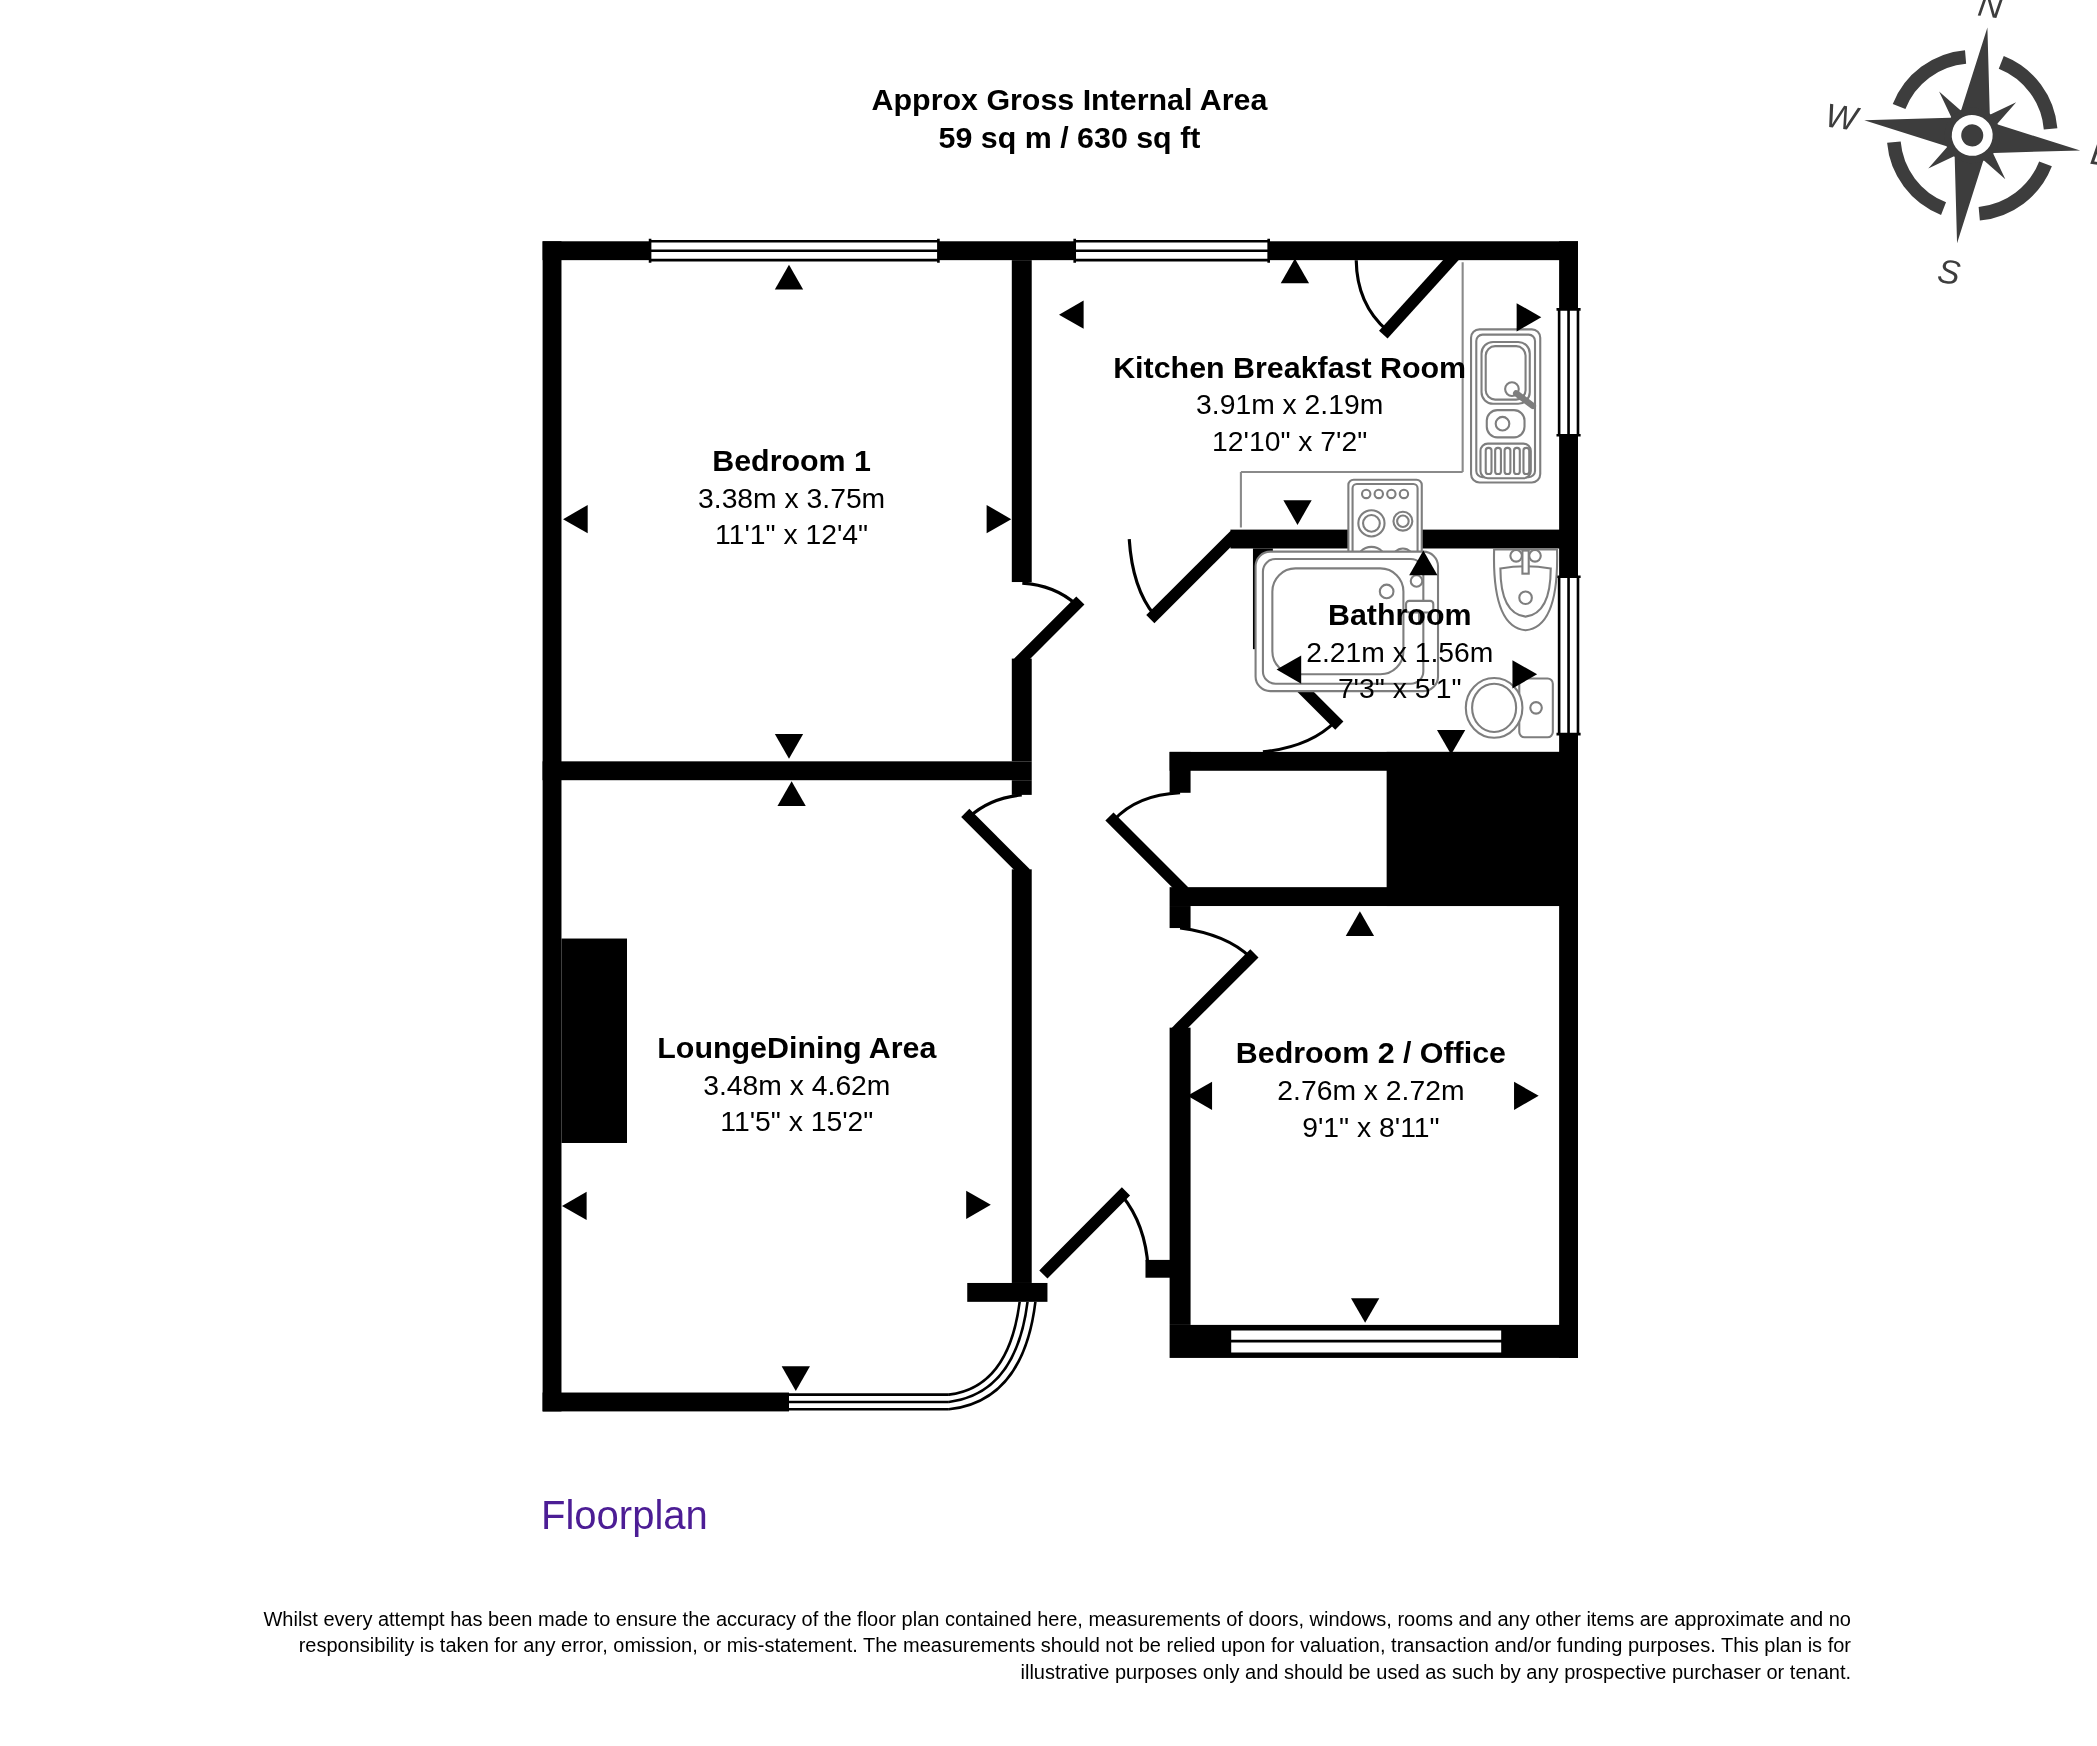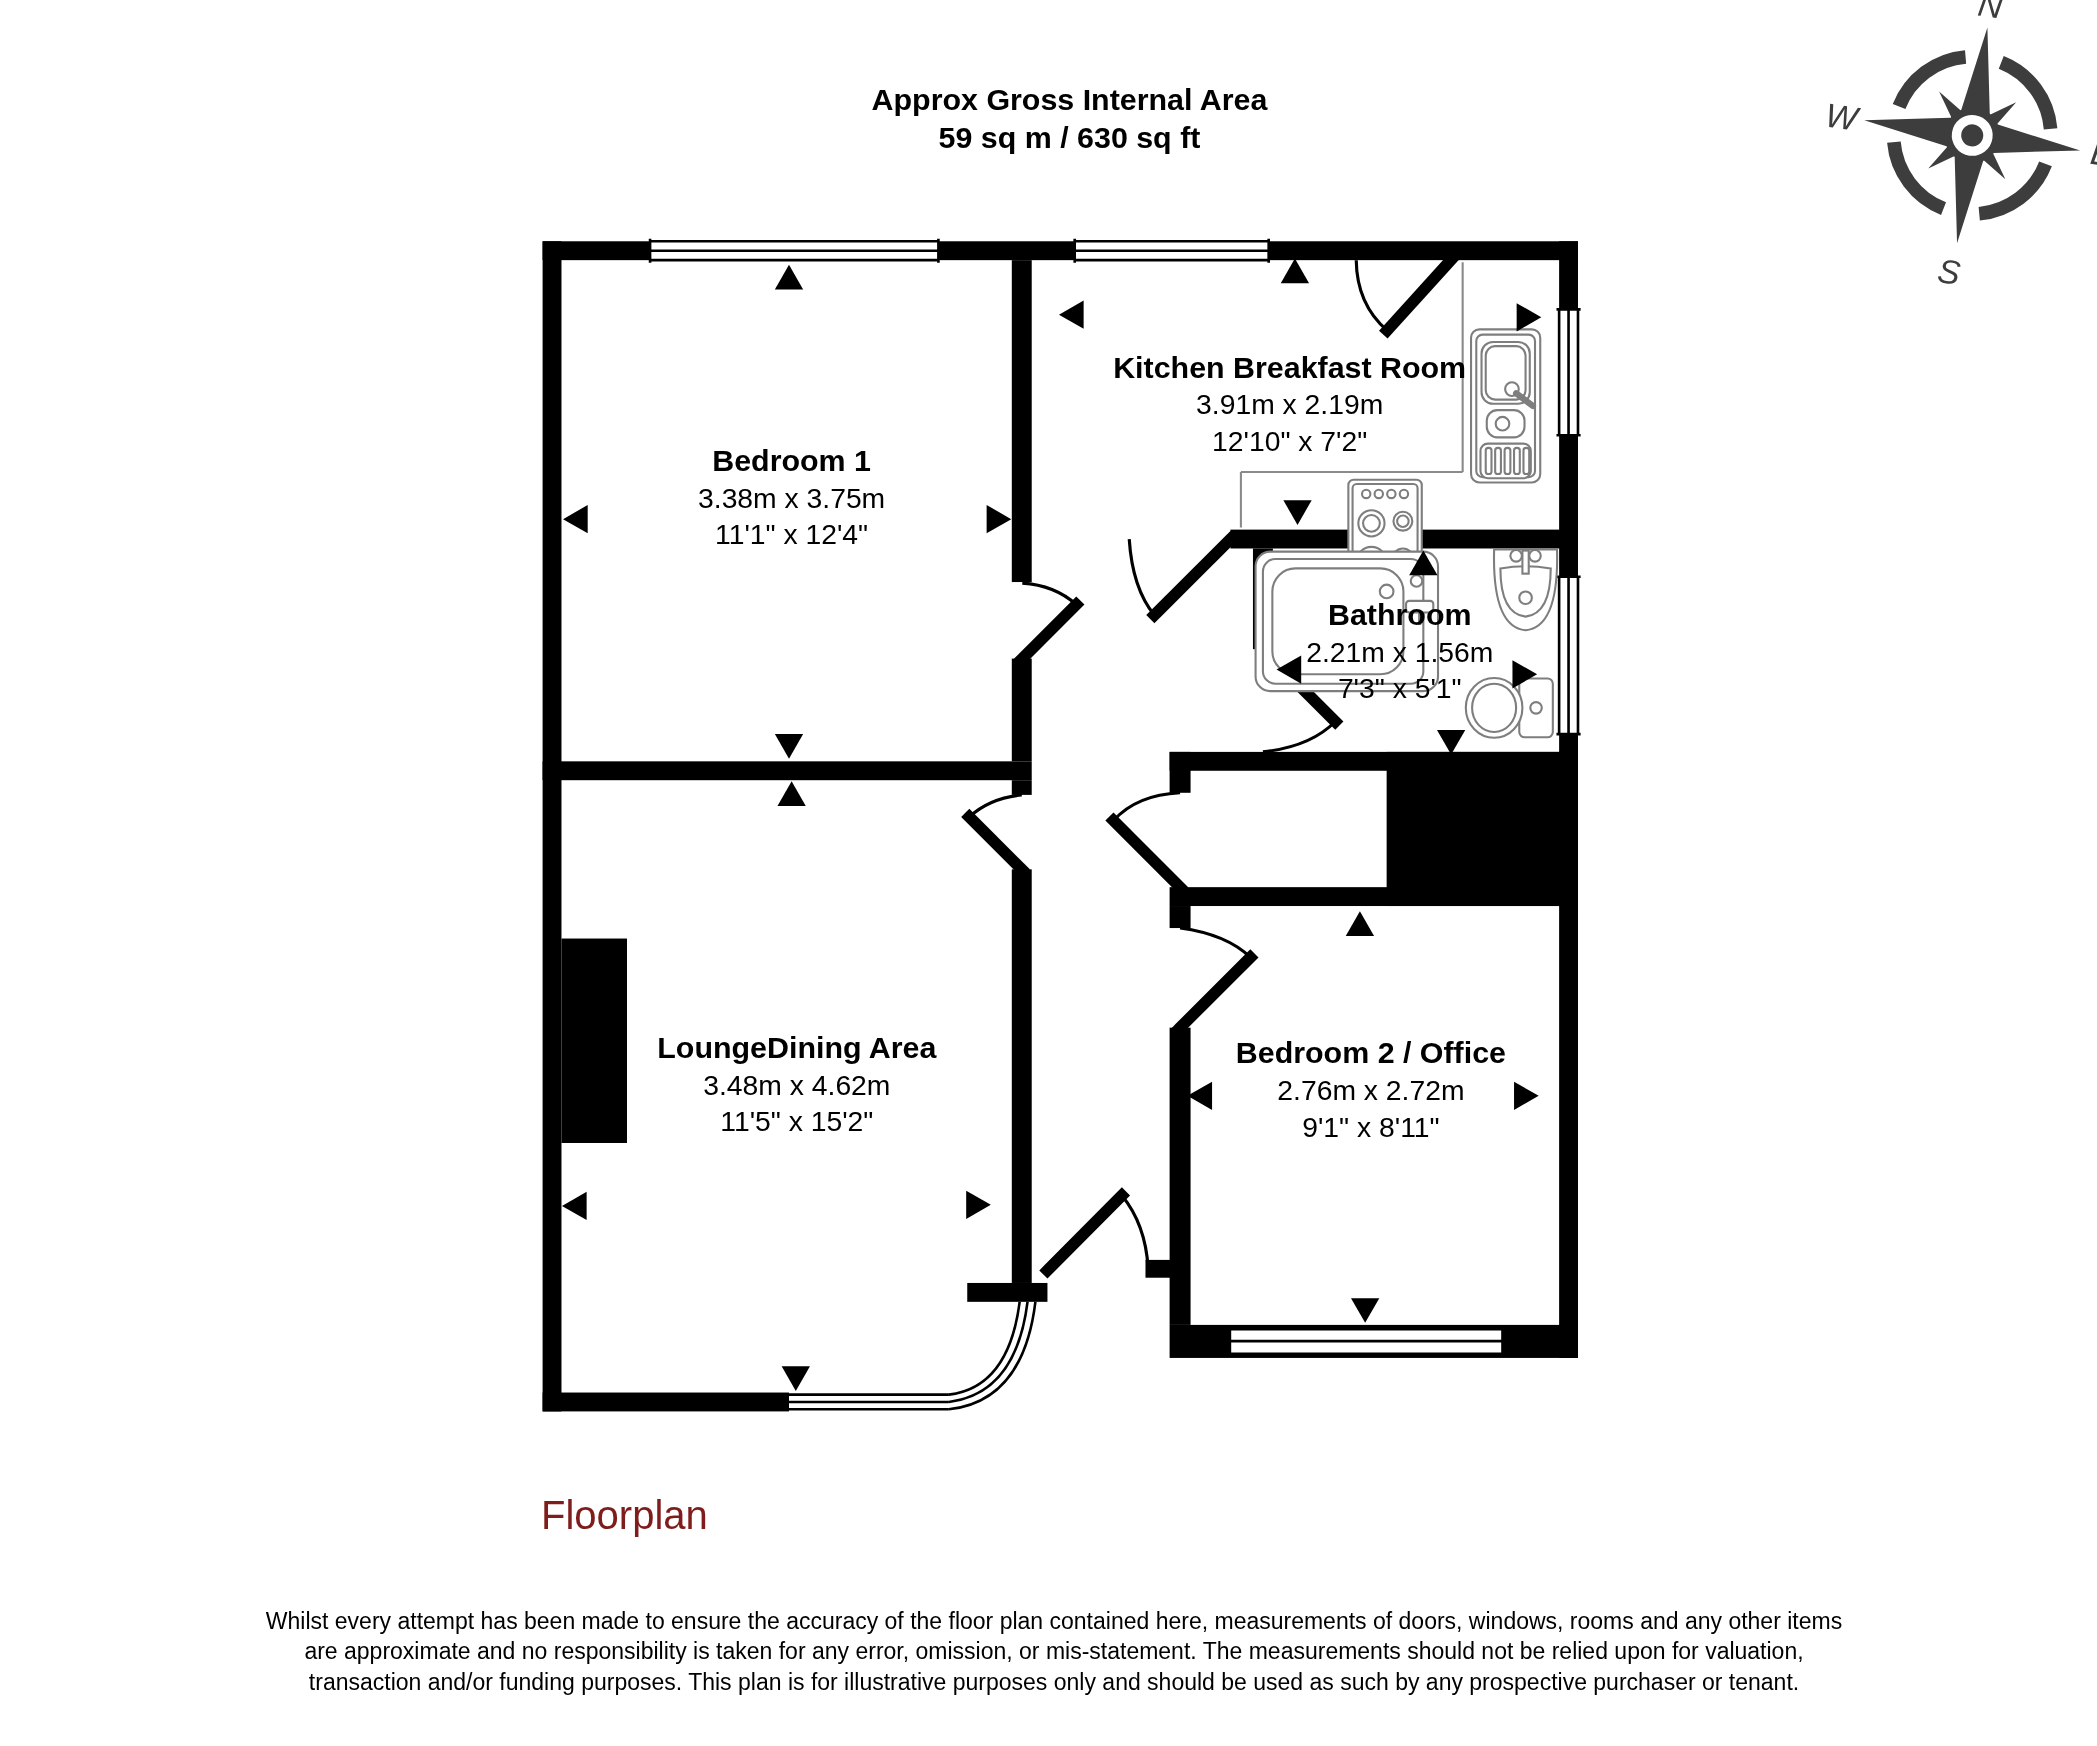--- a/index.html
+++ b/index.html
@@ -2,23 +2,23 @@
 <html style="font-size:8.4px"><head>
 <meta charset="utf-8">
 <style>
   html,body{margin:0;padding:0;background:#fff;}
   body{width:2097px;height:1746px;position:relative;font-family:"Liberation Sans",sans-serif;}
   svg{position:absolute;left:0;top:0;}
   .room-name{font-family:"Liberation Sans",sans-serif;font-weight:bold;font-size:58px;fill:#000;}
   .room-dim{font-family:"Liberation Sans",sans-serif;font-size:54px;fill:#000;}
   .title-line{font-family:"Liberation Sans",sans-serif;font-weight:bold;font-size:58px;fill:#000;}
   .compass-letter{font-family:"Liberation Sans",sans-serif;font-style:italic;font-size:64px;fill:#3d3d3d;}
-  .plan-label{position:absolute;left:541px;top:1493px;font-size:40px;color:#7f1d1d;}
-  .disclaimer{position:absolute;left:257px;top:1606px;width:1594px;text-align:center;
-              font-size:23px;line-height:1.32;color:#000;}
+  .plan-label{position:absolute;left:541px;top:1493px;font-size:40px;color:#4c1d95;}
+  .disclaimer{position:absolute;left:257px;top:1606px;width:1594px;text-align:right;
+              font-size:20px;line-height:1.32;color:#000;}
   .wall{fill:#000;}
   .leaf{stroke:#000;stroke-width:22;stroke-linecap:square;fill:none;}
   .arc{stroke:#000;stroke-width:6;fill:none;}
   .fixture{stroke:#7e7e7e;stroke-width:4;fill:#fff;}
   .counter{stroke:#8a8a8a;stroke-width:4;fill:none;}
   .winline{stroke:#000;stroke-width:5;fill:none;}
   .arrow{fill:#000;}
 </style>
 </head>
 <body>

